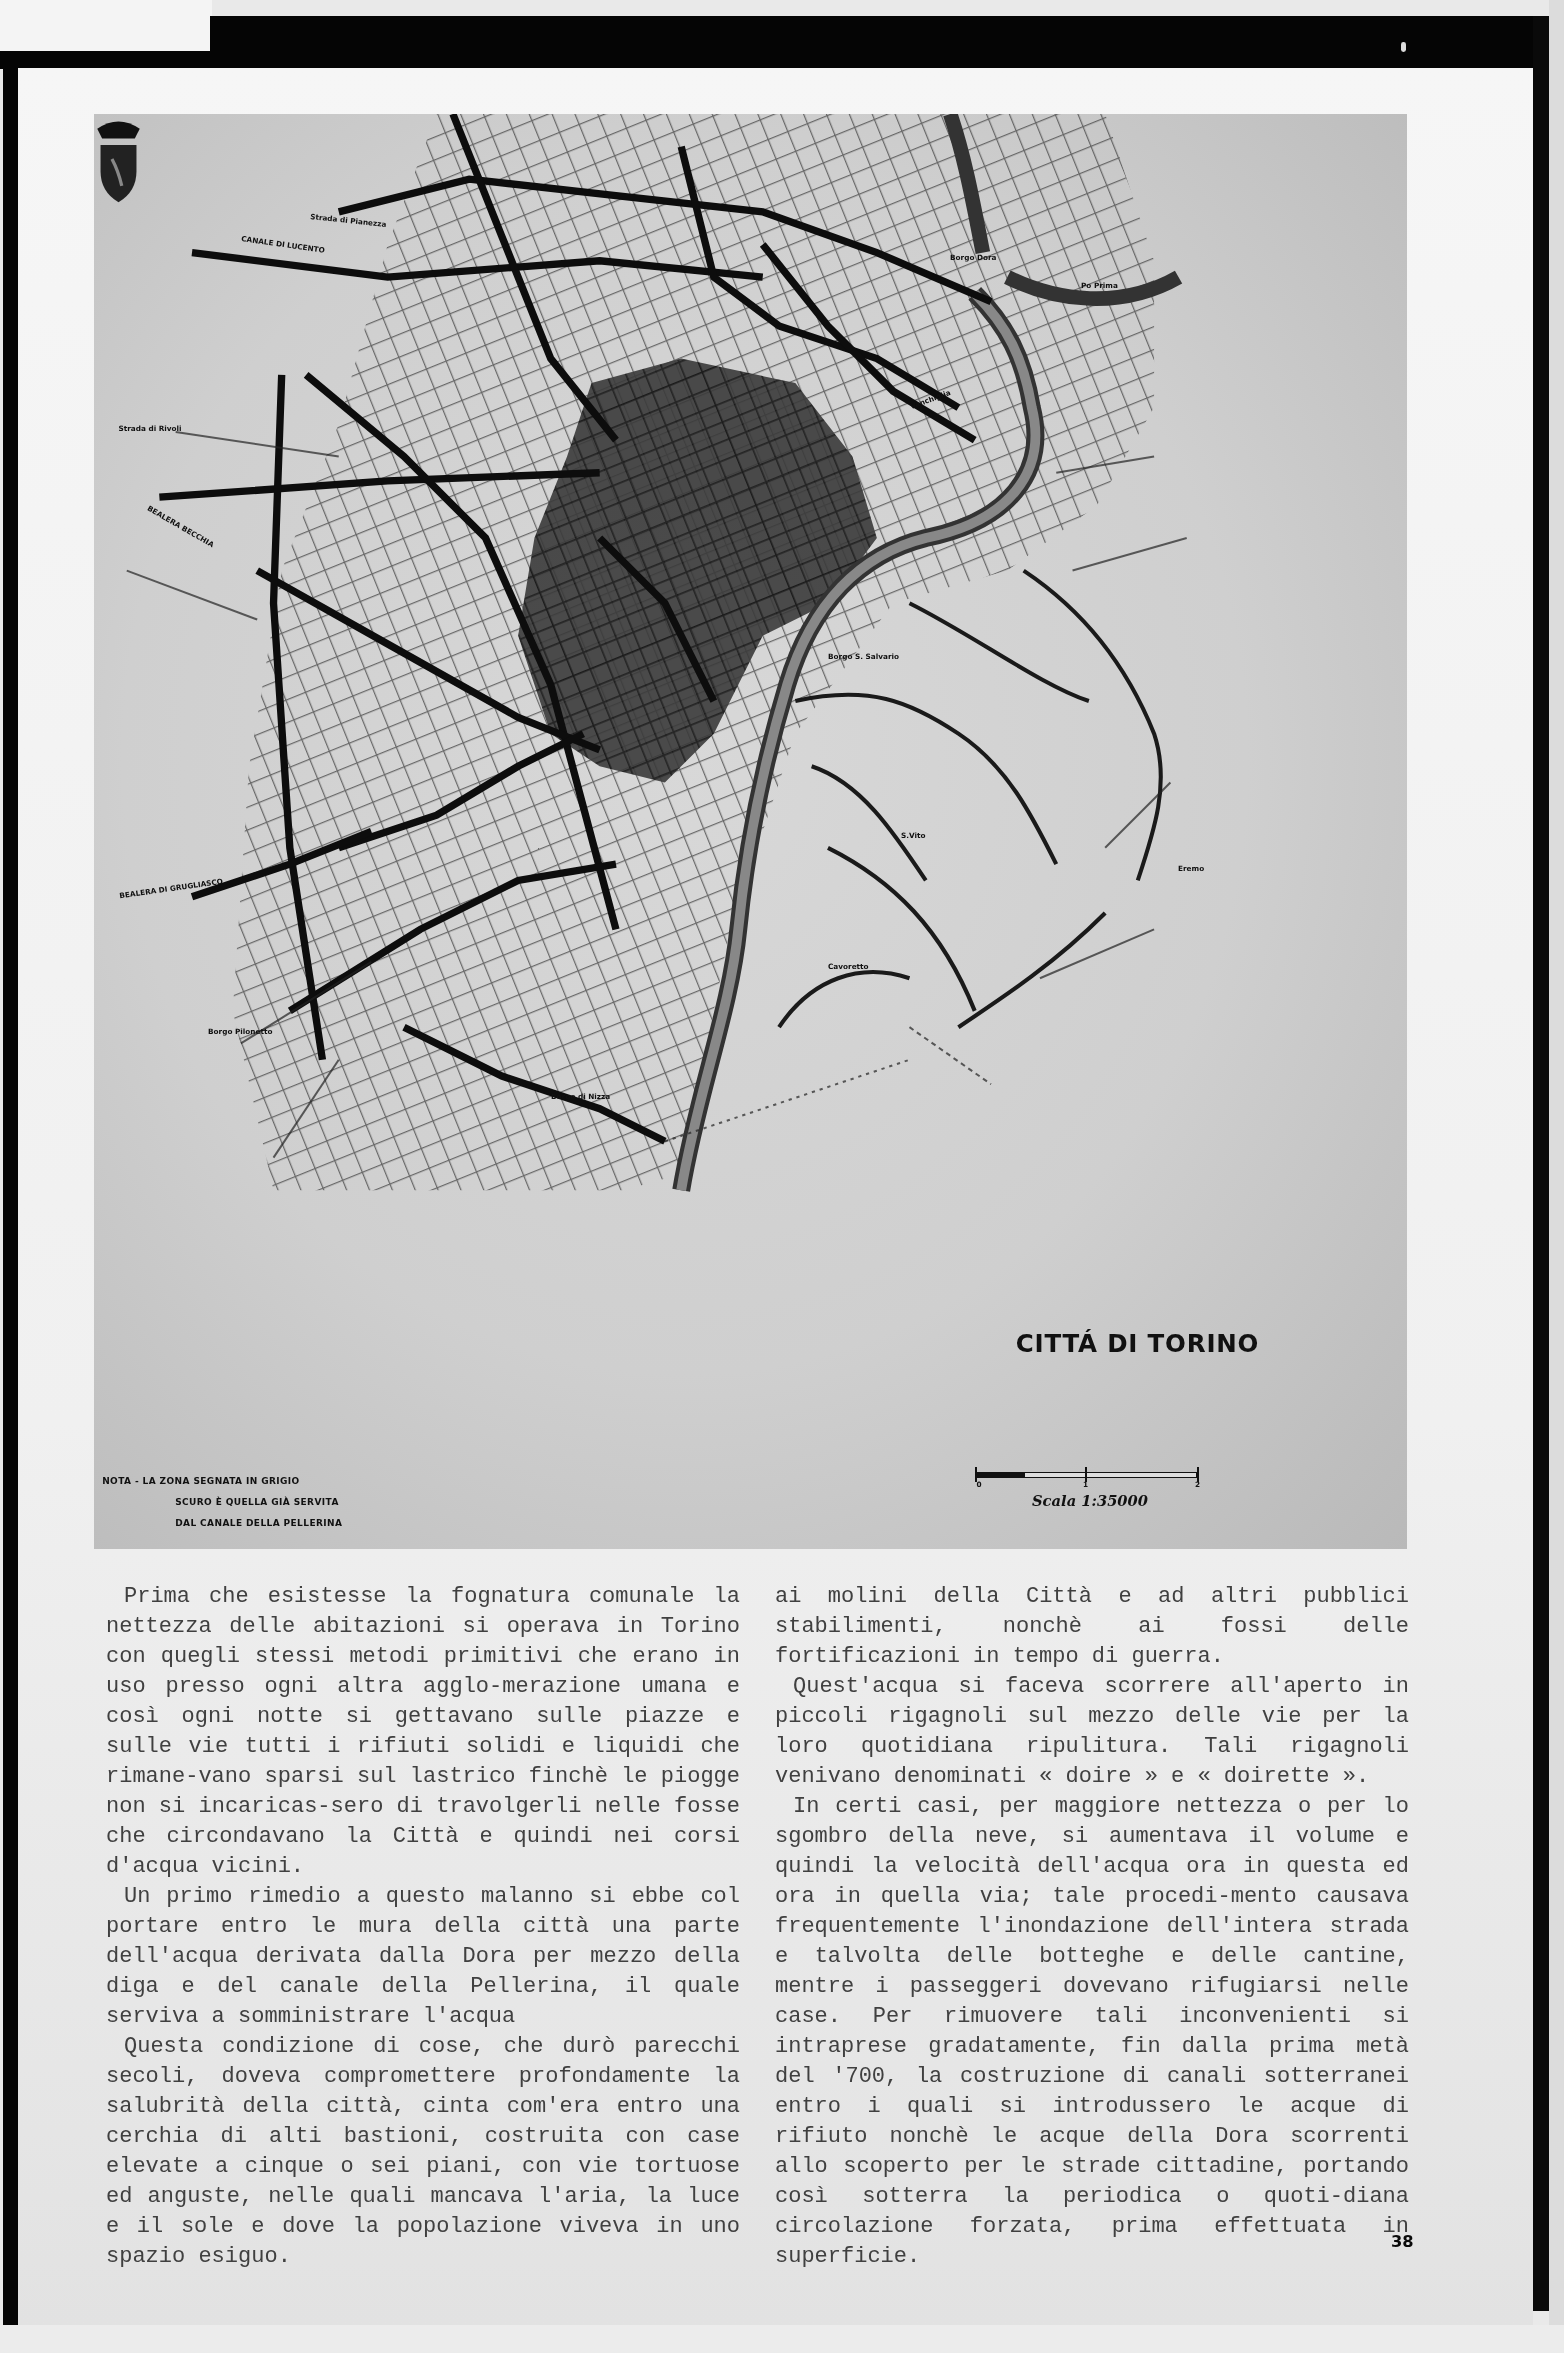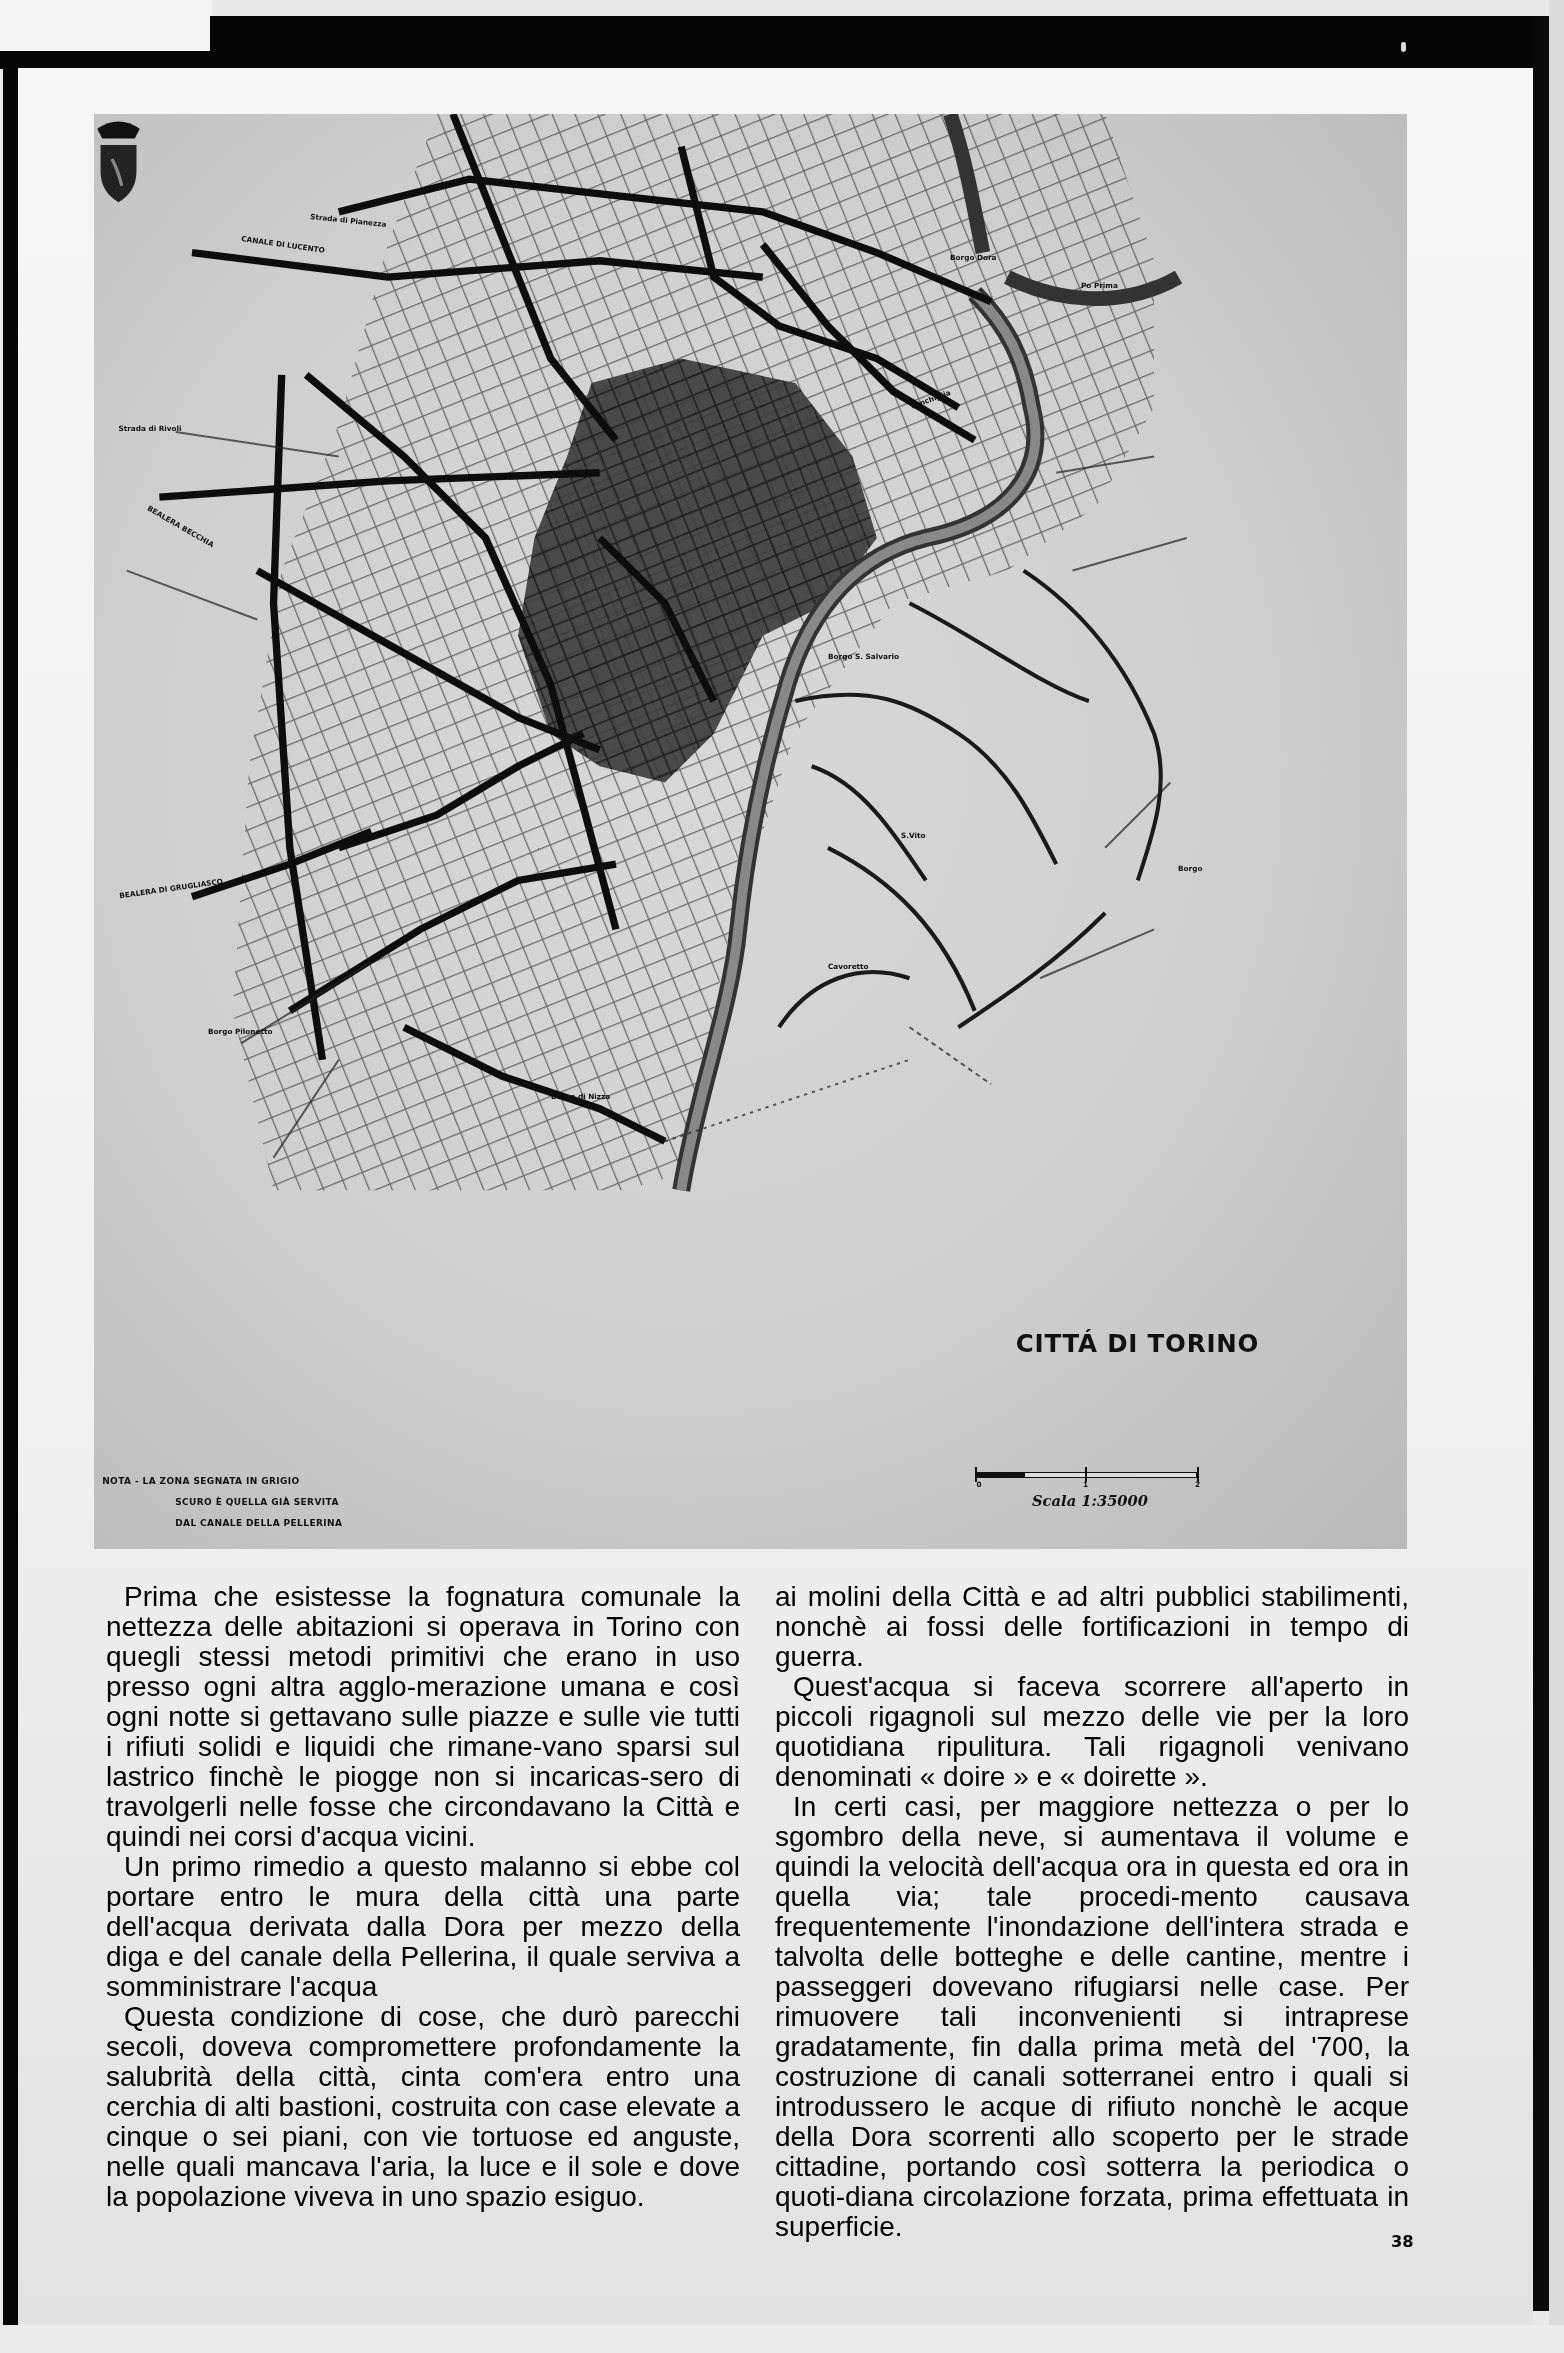--- a/index.html
+++ b/index.html
@@ -55,22 +55,22 @@
     .map-note .indent { padding-left: 73px; display: block; }
     .emblem { position: absolute; left: 960px; top: 1068px; width: 49px; height: 90px; }
     .map-label {
       position: absolute; font-size: 7.3px; font-weight: bold; color: #111; white-space: nowrap;
       font-family: "DejaVu Sans", sans-serif;
     }
 
     
     .col {
       position: absolute; top: 1582px; width: 634px;
-      font-family: Liberation Sans, sans-serif; font-size: 28px; line-height: 30px;
-      color: #000000; text-align: justify; hyphens: manual;
+      font-family: Liberation Mono, monospace; font-size: 22px; line-height: 30px;
+      color: #404040; text-align: justify; hyphens: manual;
     }
     .col-left { left: 106px; }
     .col-right { left: 775px; }
     .col p { margin: 0; text-indent: 18px; }
     .col p.cont { text-indent: 0; }
 
     .page-number {
       position: absolute; left: 1391px; top: 2232px;
       font-family: "DejaVu Sans", sans-serif; font-weight: bold; font-size: 16.3px; color: #0a0a0a;
     }
@@ -152,21 +152,21 @@
   <div class="map-label" style="left:147px; top:126px; transform:rotate(8deg);">CANALE DI LUCENTO</div>
   <div class="map-label" style="left:216px; top:102px; transform:rotate(6deg);">Strada di Pianezza</div>
   <div class="map-label" style="left:856px; top:139px;">Borgo Dora</div>
   <div class="map-label" style="left:987px; top:167px;">Po Prima</div>
   <div class="map-label" style="left:815px; top:281px; transform:rotate(-20deg);">Vanchiglia</div>
   <div class="map-label" style="left:734px; top:538px;">Borgo S. Salvario</div>
   <div class="map-label" style="left:807px; top:717px;">S.Vito</div>
   <div class="map-label" style="left:734px; top:848px;">Cavoretto</div>
   <div class="map-label" style="left:114px; top:913px;">Borgo Pilonetto</div>
   <div class="map-label" style="left:457px; top:978px;">Borgo di Nizza</div>
-  <div class="map-label" style="left:1084px; top:750px;">Borgo</div>
+  <div class="map-label" style="left:1084px; top:750px;">Eremo</div>
   <div class="map-label" style="left:49px; top:408px; transform:rotate(30deg);">BEALERA BECCHIA</div>
   <div class="map-label" style="left:24.5px; top:770px; transform:rotate(-8deg);">BEALERA DI GRUGLIASCO</div>
   <div class="map-label" style="left:24.5px; top:310px;">Strada di Rivoli</div>
 
   <div class="map-title">CITTÁ DI TORINO</div>
 
   <div class="scale-bar">
     <div class="bar">
         <div class="fill"></div>
       </div>

